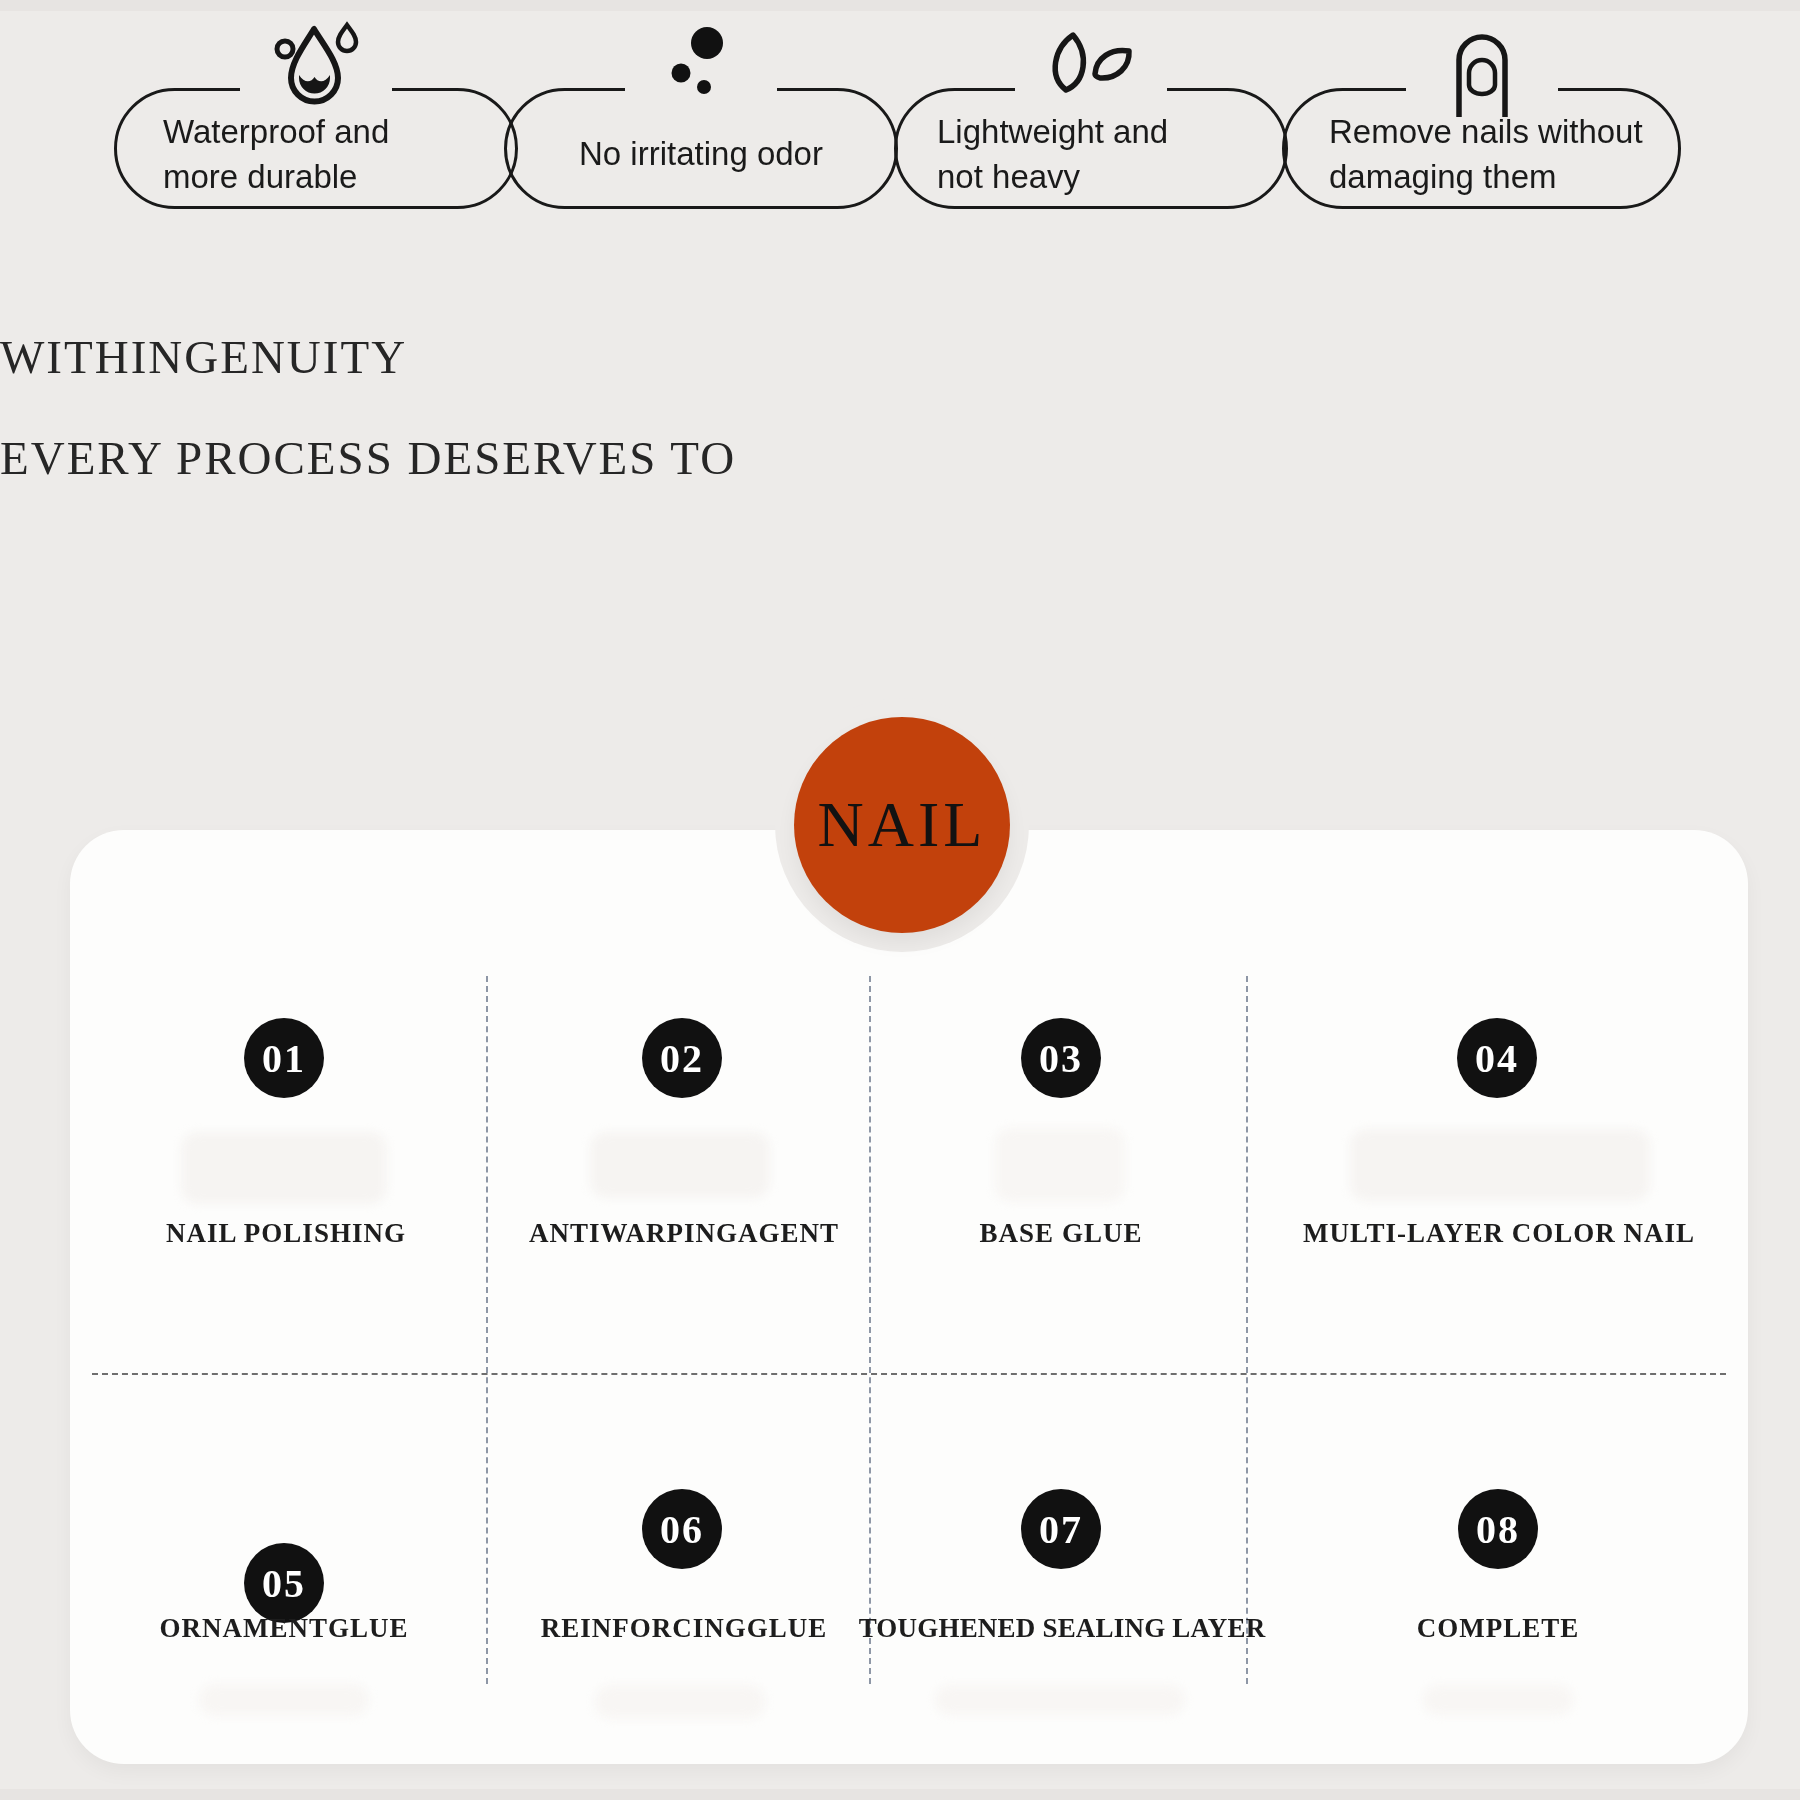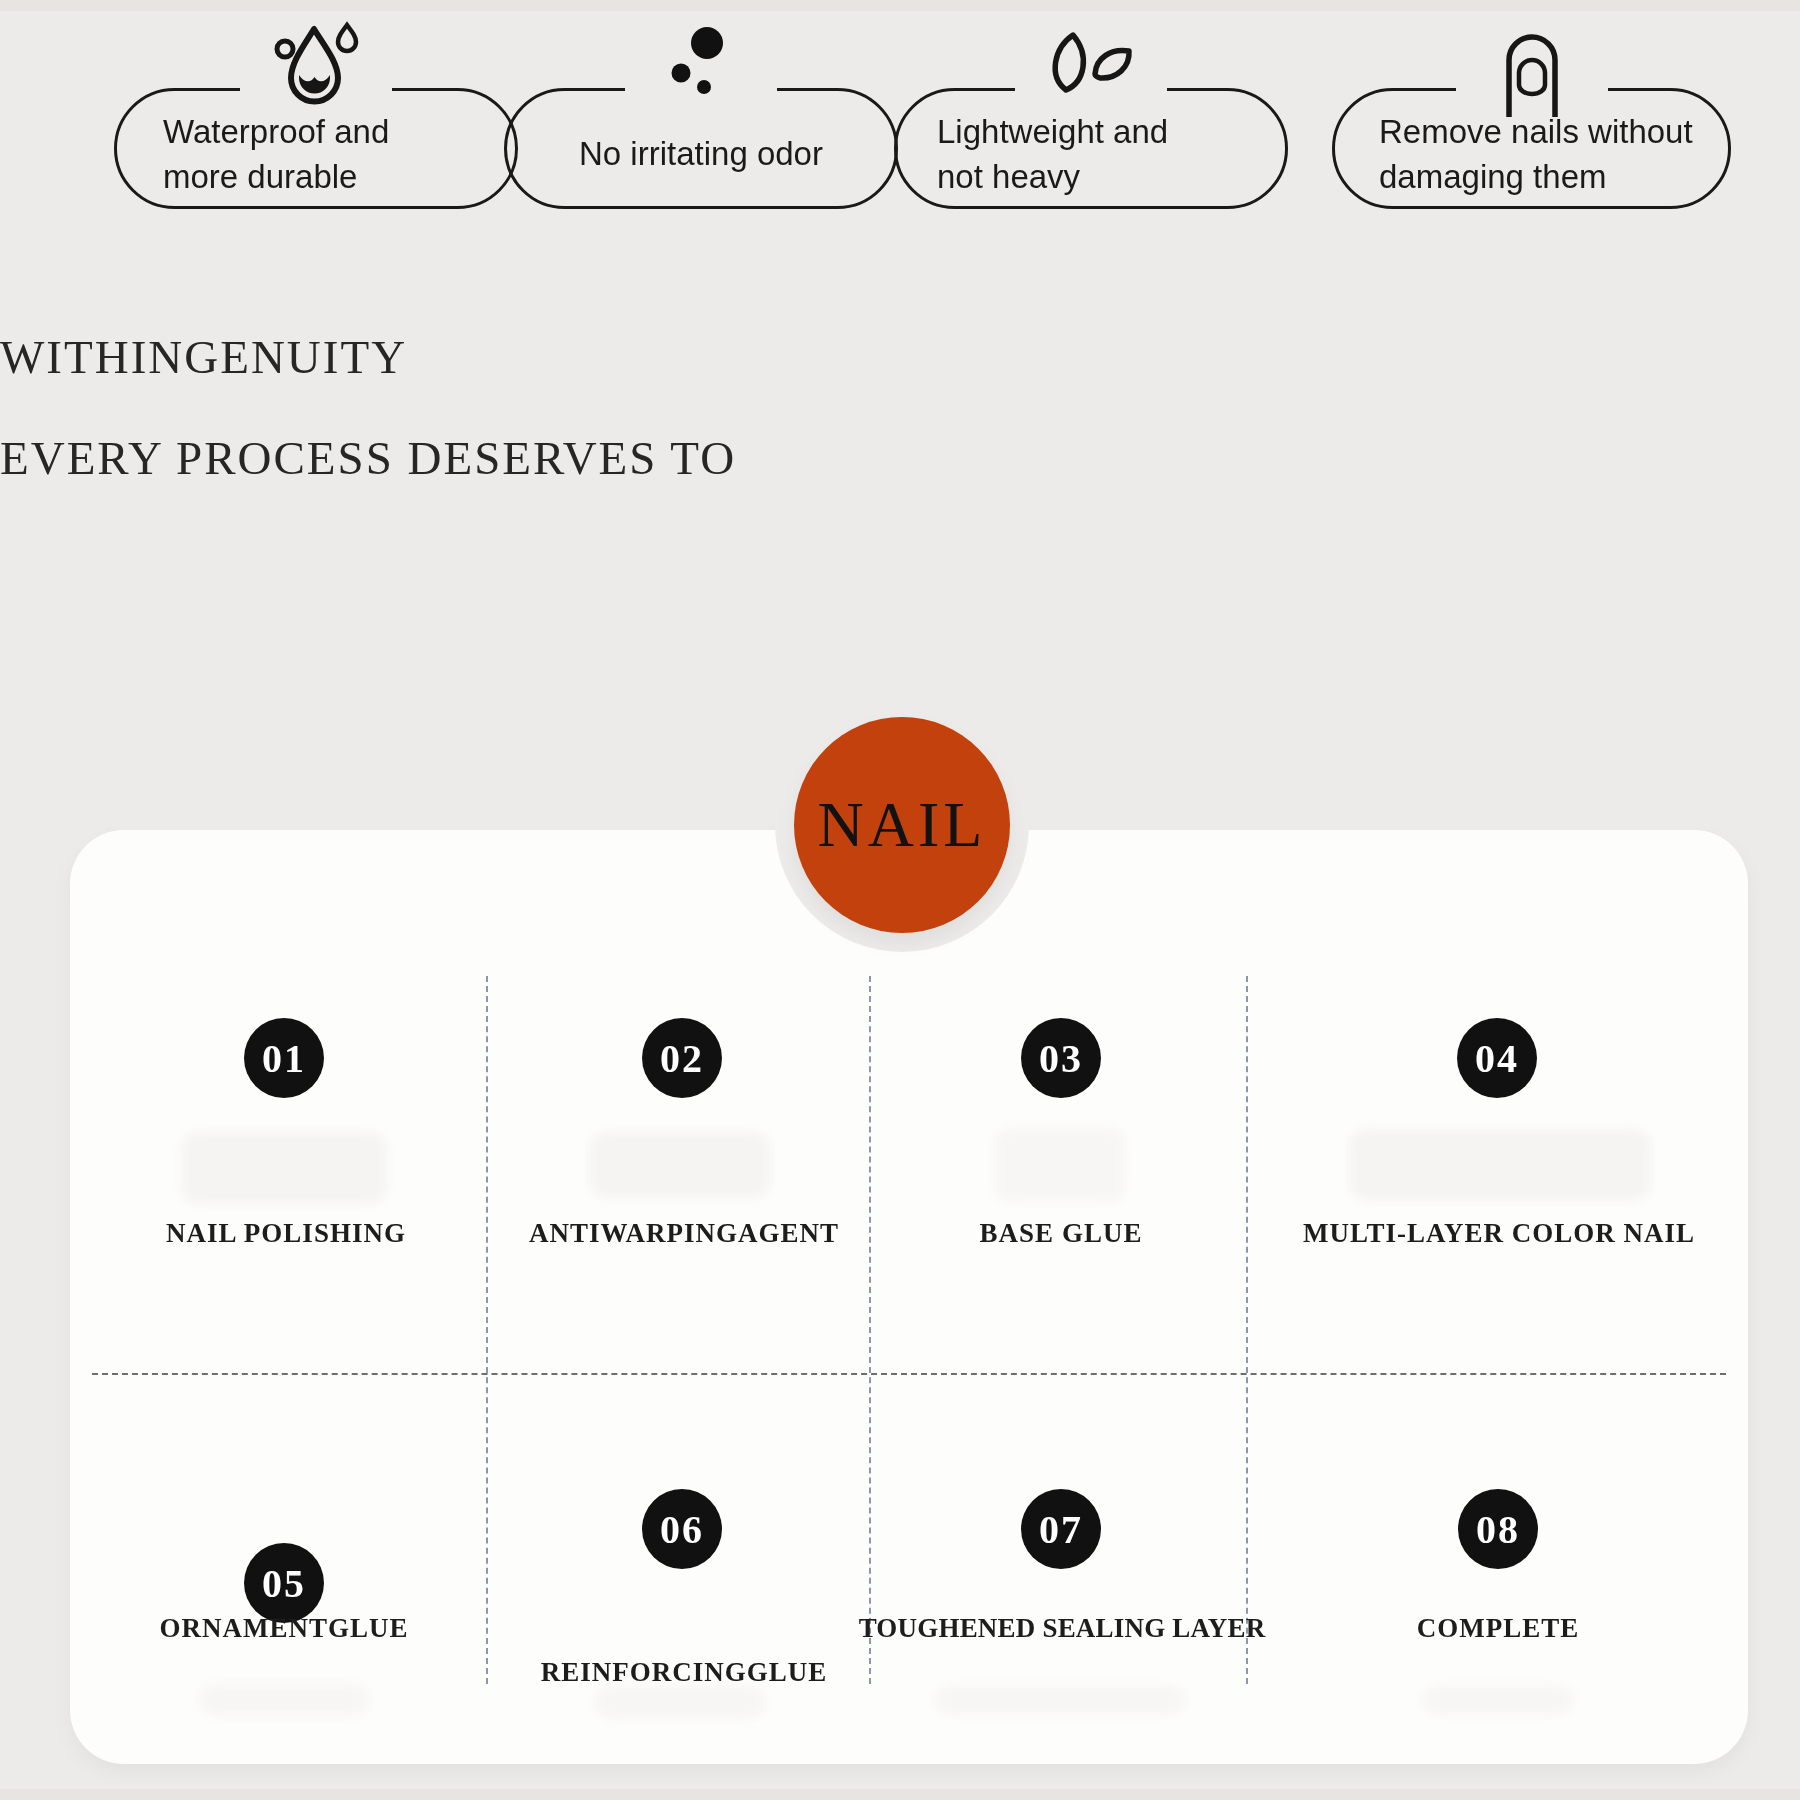--- a/index.html
+++ b/index.html
@@ -133,21 +133,21 @@
     <div class="pill-icon" style="top:-74px;width:152px;height:96px;">
       <svg width="104" height="84" viewBox="0 0 104 84" fill="none" stroke="#161616" stroke-width="5.5" stroke-linejoin="round">
         <path d="M34 6 C15 19 9 47 27 61 C46 53 51 26 34 6 Z"></path>
         <path d="M56 45 C57 29 72 19 90 22 C91 38 78 50 61 49 C58 48 56 47 56 45 Z"></path>
       </svg>
     </div>
     <div class="pill-line">Lightweight and</div>
     <div class="pill-line">not heavy</div>
   </div>
 
-  <div class="pill" style="left:1332px;width:399px;padding-left:44px;">
+  <div class="pill" style="left:1282px;width:399px;padding-left:44px;">
     <div class="pill-icon" style="top:-76px;width:152px;height:104px;">
       <svg width="80" height="102" viewBox="0 0 80 102" fill="none" stroke="#161616">
         <path d="M17 100 V43 A23 23 0 0 1 63 43 V100" stroke-width="5.5"></path>
         <path d="M27 68 V56 A13 13 0 0 1 53 56 V68 A13 9 0 0 1 27 68 Z" stroke-width="4.5"></path>
       </svg>
     </div>
     <div class="pill-line">Remove nails without</div>
     <div class="pill-line">damaging them</div>
   </div>
 
@@ -184,17 +184,17 @@
   <div class="step-label" style="left:684px;top:1233px;">ANTIWARPINGAGENT</div>
   <div class="step-label" style="left:1061px;top:1233px;">BASE GLUE</div>
   <div class="step-label" style="left:1499px;top:1233px;">MULTI-LAYER COLOR NAIL</div>
 
   <div class="step-badge" style="left:284px;top:1583px;">05</div>
   <div class="step-badge" style="left:682px;top:1529px;">06</div>
   <div class="step-badge" style="left:1061px;top:1529px;">07</div>
   <div class="step-badge" style="left:1498px;top:1529px;">08</div>
 
   <div class="step-label" style="left:284px;top:1628px;">ORNAMENTGLUE</div>
-  <div class="step-label" style="left:684px;top:1628px;margin-top:44px;">REINFORCINGGLUE</div>
+  <div class="step-label" style="left:684px;top:1628px;">REINFORCINGGLUE</div>
   <div class="step-label" style="left:1062px;top:1628px;letter-spacing:0.2px;">TOUGHENED SEALING LAYER</div>
   <div class="step-label" style="left:1498px;top:1628px;">COMPLETE</div>
 
 </div>
 
 </body></html>

